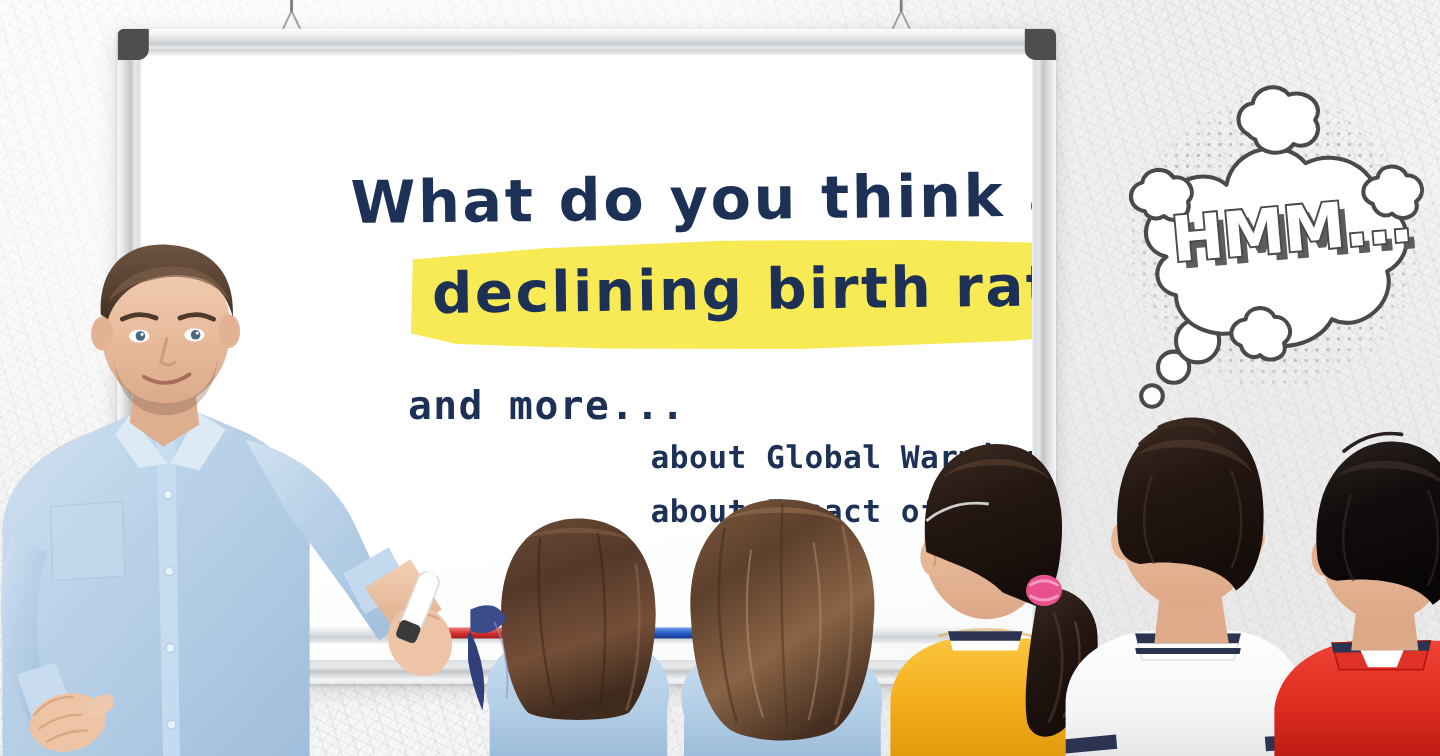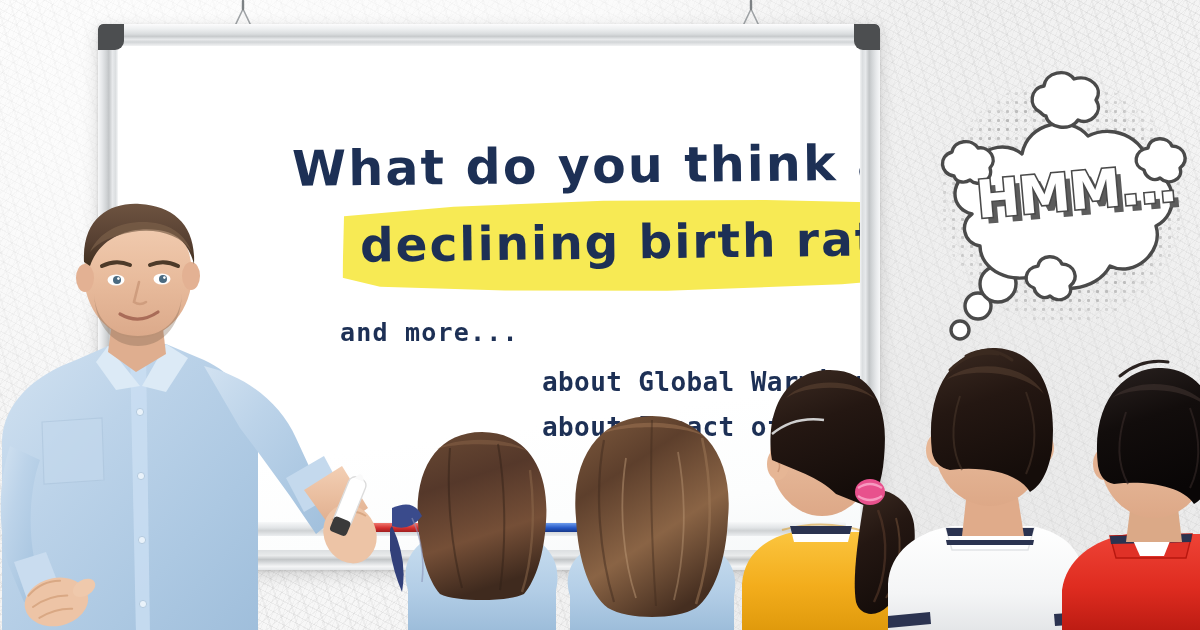--- a/index.html
+++ b/index.html
@@ -106,21 +106,21 @@
   .headline2 {
     position:absolute; left:18px; top:18px;
     font-family:"DejaVu Sans", sans-serif;
     font-size:47px; font-weight:700; letter-spacing:2px;
     color:#1d3055; white-space:nowrap;
     transform:rotate(-0.7deg);
   }
   .subline {
     position:absolute; left:222px; top:272px;
     font-family:"DejaVu Sans Mono", monospace;
-    font-size:25px; font-weight:700; letter-spacing:1.2px;
+    font-size:33px; font-weight:700; letter-spacing:1.2px;
     color:#1d3055; white-space:nowrap;
   }
   .bullet {
     position:absolute;
     font-family:"DejaVu Sans Mono", monospace;
     font-size:26px; font-weight:700; letter-spacing:0.4px;
     color:#1d3055; white-space:nowrap;
   }
   .bullet.b1 { left:424px; top:321px; }
   .bullet.b2 { left:424px; top:366px; }

